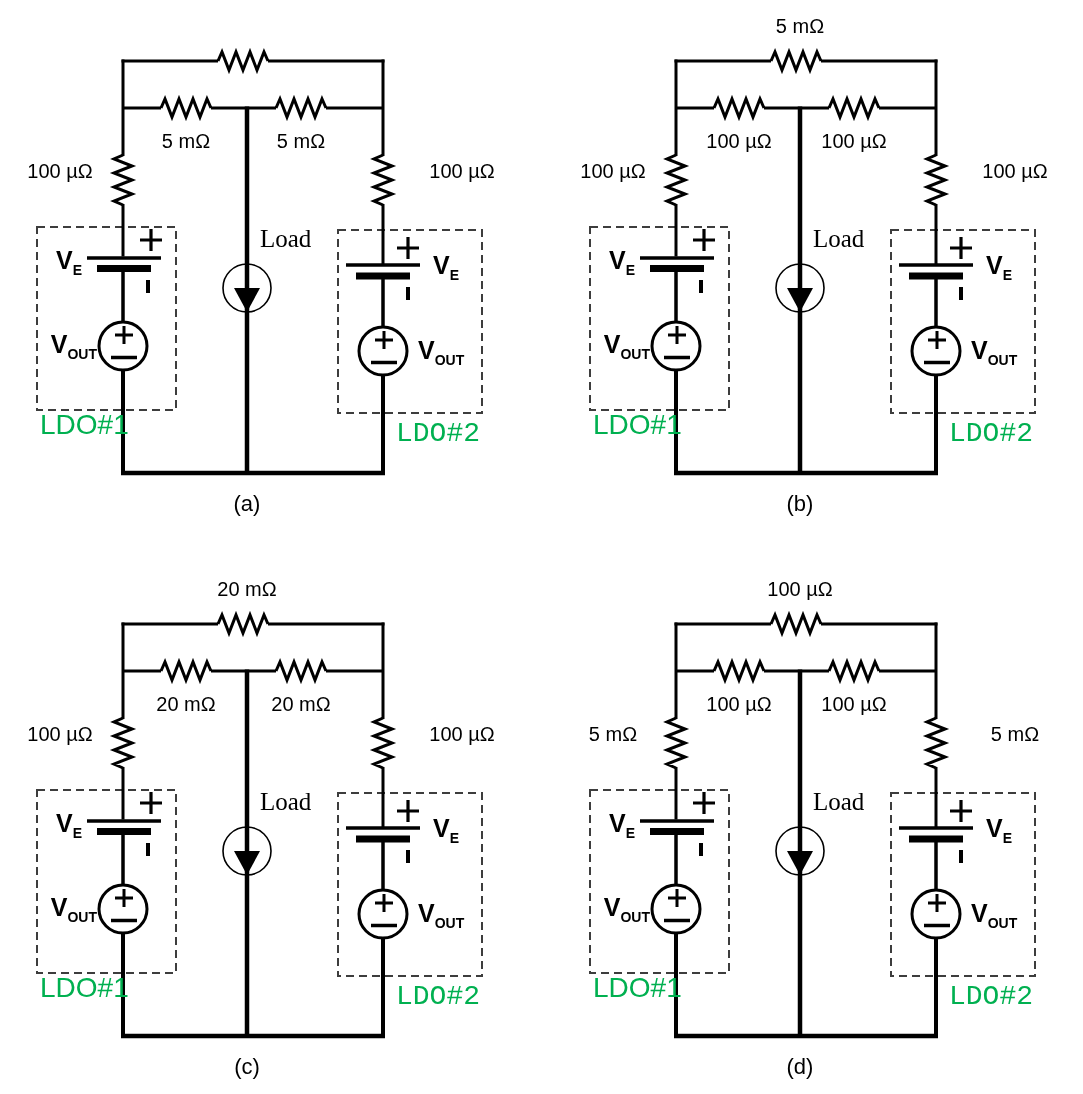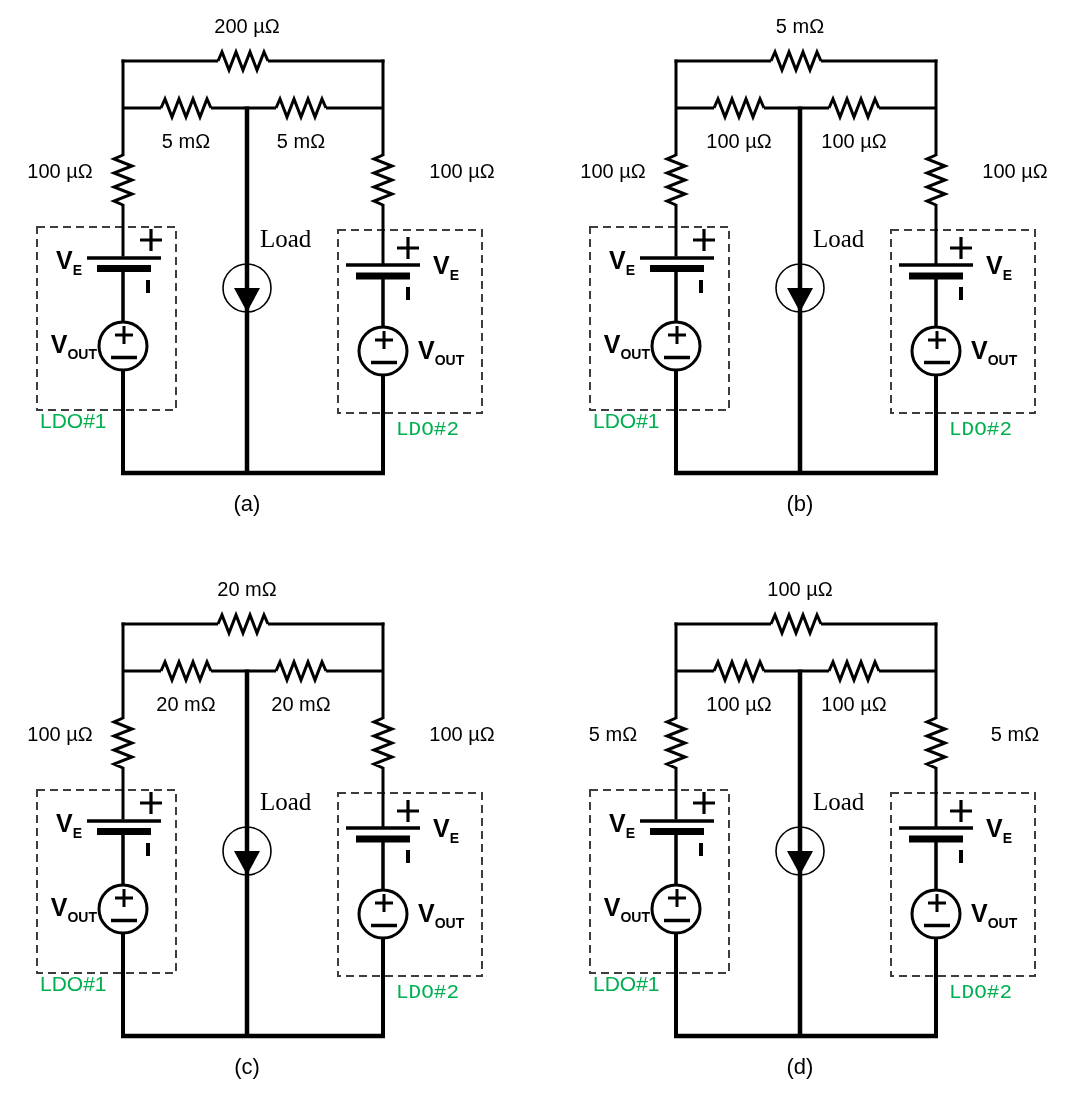--- a/index.html
+++ b/index.html
@@ -27,21 +27,21 @@
   .load-lbl {
     left:260px; top:224px;
     font-family:"Liberation Serif", serif; font-size:25px;
   }
   .vlbl { position:absolute; font-size:25px; line-height:1.15; white-space:nowrap;font-weight:bold; }
   .vsub { font-size:14px; display:inline-block; transform:translateY(6px); }
   .ve1   { left:0px;   top:246px; width:82px; text-align:right; }
   .vout1 { left:0px;   top:330px; width:97px; text-align:right; }
   .ve2   { left:433px; top:251px; }
   .vout2 { left:418px; top:336px; }
-  .ldo  { font-size:21px; font-weight:400; }
+  .ldo  { font-size:28px; font-weight:400; }
   .ldo1 { left:40px;  top:408px; }
   .ldo2 { left:396px; top:417px;font-family:Liberation Mono, monospace; }
   .cap  { left:147px; top:491px; width:200px; text-align:center; font-size:22px; }
 </style>
 </head>
 <body>
 
 <svg width="0" height="0" style="position:absolute" aria-hidden="true">
   <defs>
     <g id="ckt-sym" stroke="#000" fill="none" stroke-linecap="butt">
@@ -89,21 +89,20 @@
     </g>
   </defs>
 </svg>
 
 <div class="canvas" style="background: rgb(255, 255, 255);">
 
   <div class="panel panel-a">
     <svg class="ckt" viewBox="0 0 530 531">
         <use href="#ckt-sym"></use>
       </svg>
-    <div class="lbl top-r">200 µΩ</div>
     <div class="lbl left-r">100 µΩ</div>
     <div class="lbl midl-r">5 mΩ</div>
     <div class="lbl midr-r">5 mΩ</div>
     <div class="lbl right-r">100 µΩ</div>
     <div class="lbl load-lbl">Load</div>
     <div class="vlbl ve1"><span>V</span><span class="vsub">E</span></div>
     <div class="vlbl vout1"><span>V</span><span class="vsub">OUT</span></div>
     <div class="vlbl ve2"><span>V</span><span class="vsub">E</span></div>
     <div class="vlbl vout2"><span>V</span><span class="vsub">OUT</span></div>
     <div class="lbl ldo ldo1" style="color: rgb(0, 176, 80);">LDO#1</div>

